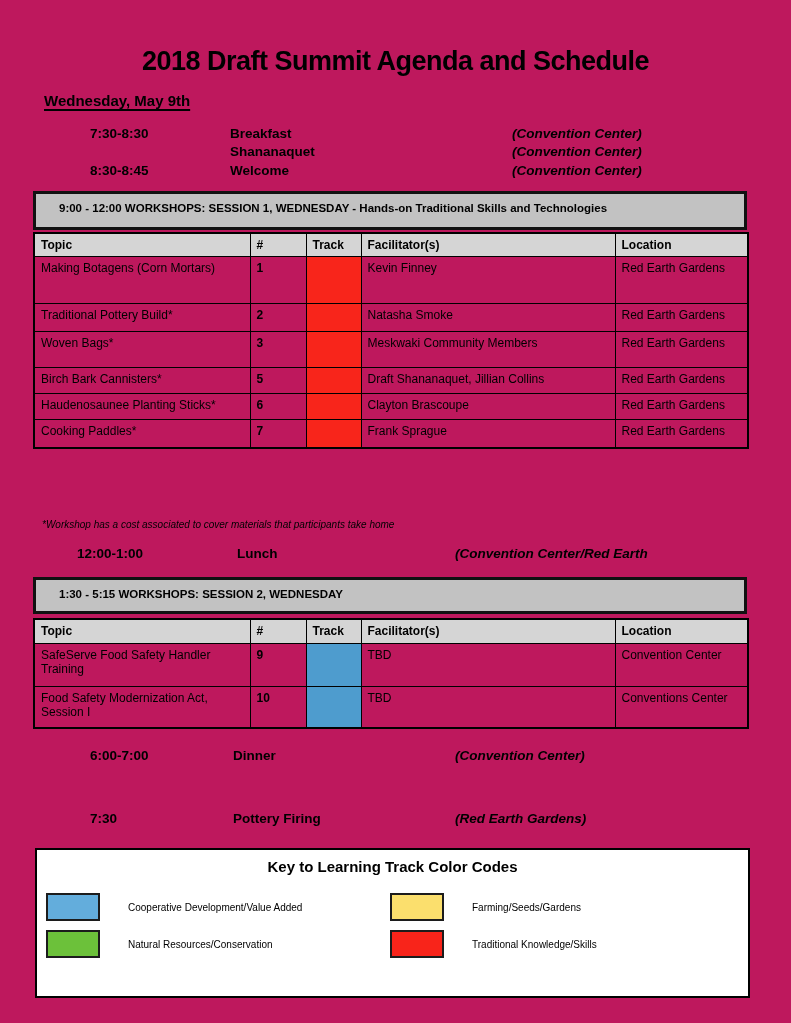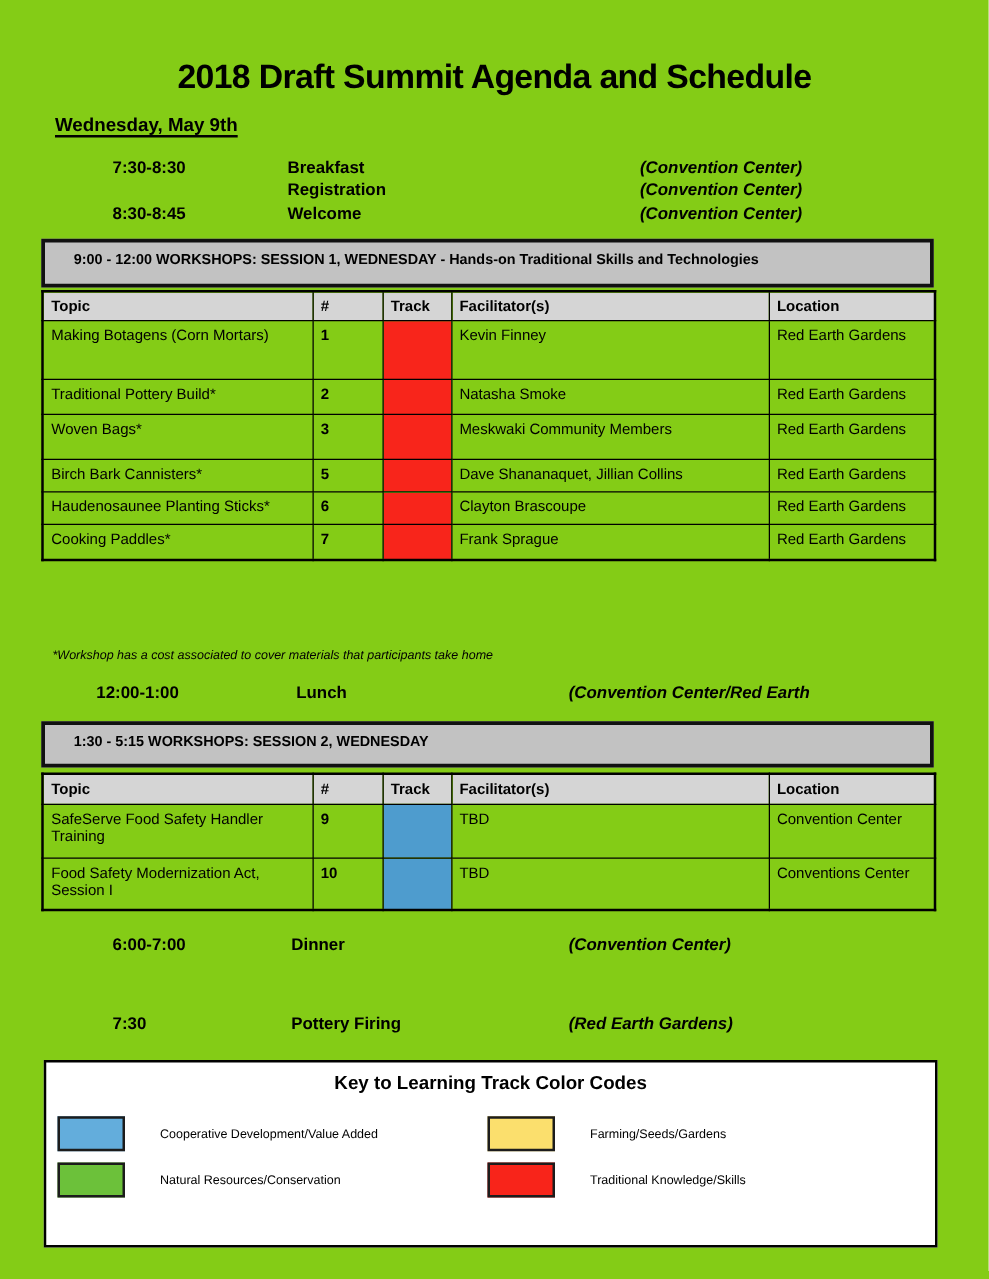--- a/index.html
+++ b/index.html
@@ -1,17 +1,17 @@
 <!DOCTYPE html>
 <html><head>
 <meta charset="utf-8">
 <style>
   html,body { margin:0; padding:0; background:#ffffff; }
   .page {
-    position:relative; width:791px; height:1023px; background:#84cc16;
+    position:relative; width:791px; height:1023px; background:#be185d;
     font-family:"Liberation Sans", sans-serif; color:#000; overflow:hidden;
   }
   .title {
     position:absolute; top:46px; left:0; width:791px; text-align:center;
     font-size:27px; font-weight:bold; letter-spacing:-0.5px;
   }
   .date-heading {
     position:absolute; top:92px; left:44px; font-size:15px; font-weight:bold;
     text-decoration:underline; text-decoration-thickness:2px; text-underline-offset:3px;
   }
@@ -62,21 +62,21 @@
   <div class="title">2018 Draft Summit Agenda and Schedule</div>
   <div class="date-heading">Wednesday, May 9th</div>
 
   <div class="sched-line" style="top:126px">
     <span class="abs" style="left:90px">7:30-8:30</span>
     <span class="abs" style="left:230px">Breakfast</span>
     <span class="abs loc-italic" style="left:512px">(Convention Center)</span>
   </div>
   <div class="sched-line" style="top:144px">
     <span class="abs" style="left:90px"></span>
-    <span class="abs" style="left:230px">Registration</span>
+    <span class="abs" style="left:230px">Shananaquet</span>
     <span class="abs loc-italic" style="left:512px">(Convention Center)</span>
   </div>
   <div class="sched-line" style="top:163px">
     <span class="abs" style="left:90px">8:30-8:45</span>
     <span class="abs" style="left:230px">Welcome</span>
     <span class="abs loc-italic" style="left:512px">(Convention Center)</span>
   </div>
 
   <div class="banner" style="top:191px;height:39px">
     <span class="banner-text">9:00 - 12:00 WORKSHOPS: SESSION 1, WEDNESDAY - Hands-on Traditional Skills and Technologies</span>
@@ -116,21 +116,21 @@
       <td>Woven Bags*</td>
       <td class="num-cell">3</td>
       <td class="track-cell" style="background-color: rgb(248, 37, 27);"></td>
       <td>Meskwaki Community Members</td>
       <td>Red Earth Gardens</td>
     </tr>
     <tr style="height:26px">
       <td>Birch Bark Cannisters*</td>
       <td class="num-cell">5</td>
       <td class="track-cell" style="background-color: rgb(248, 37, 27);"></td>
-      <td>Dave Shananaquet, Jillian Collins</td>
+      <td>Draft Shananaquet, Jillian Collins</td>
       <td>Red Earth Gardens</td>
     </tr>
     <tr style="height:26px">
       <td>Haudenosaunee Planting Sticks*</td>
       <td class="num-cell">6</td>
       <td class="track-cell" style="background-color: rgb(248, 37, 27);"></td>
       <td>Clayton Brascoupe</td>
       <td>Red Earth Gardens</td>
     </tr>
     <tr style="height:28px">

